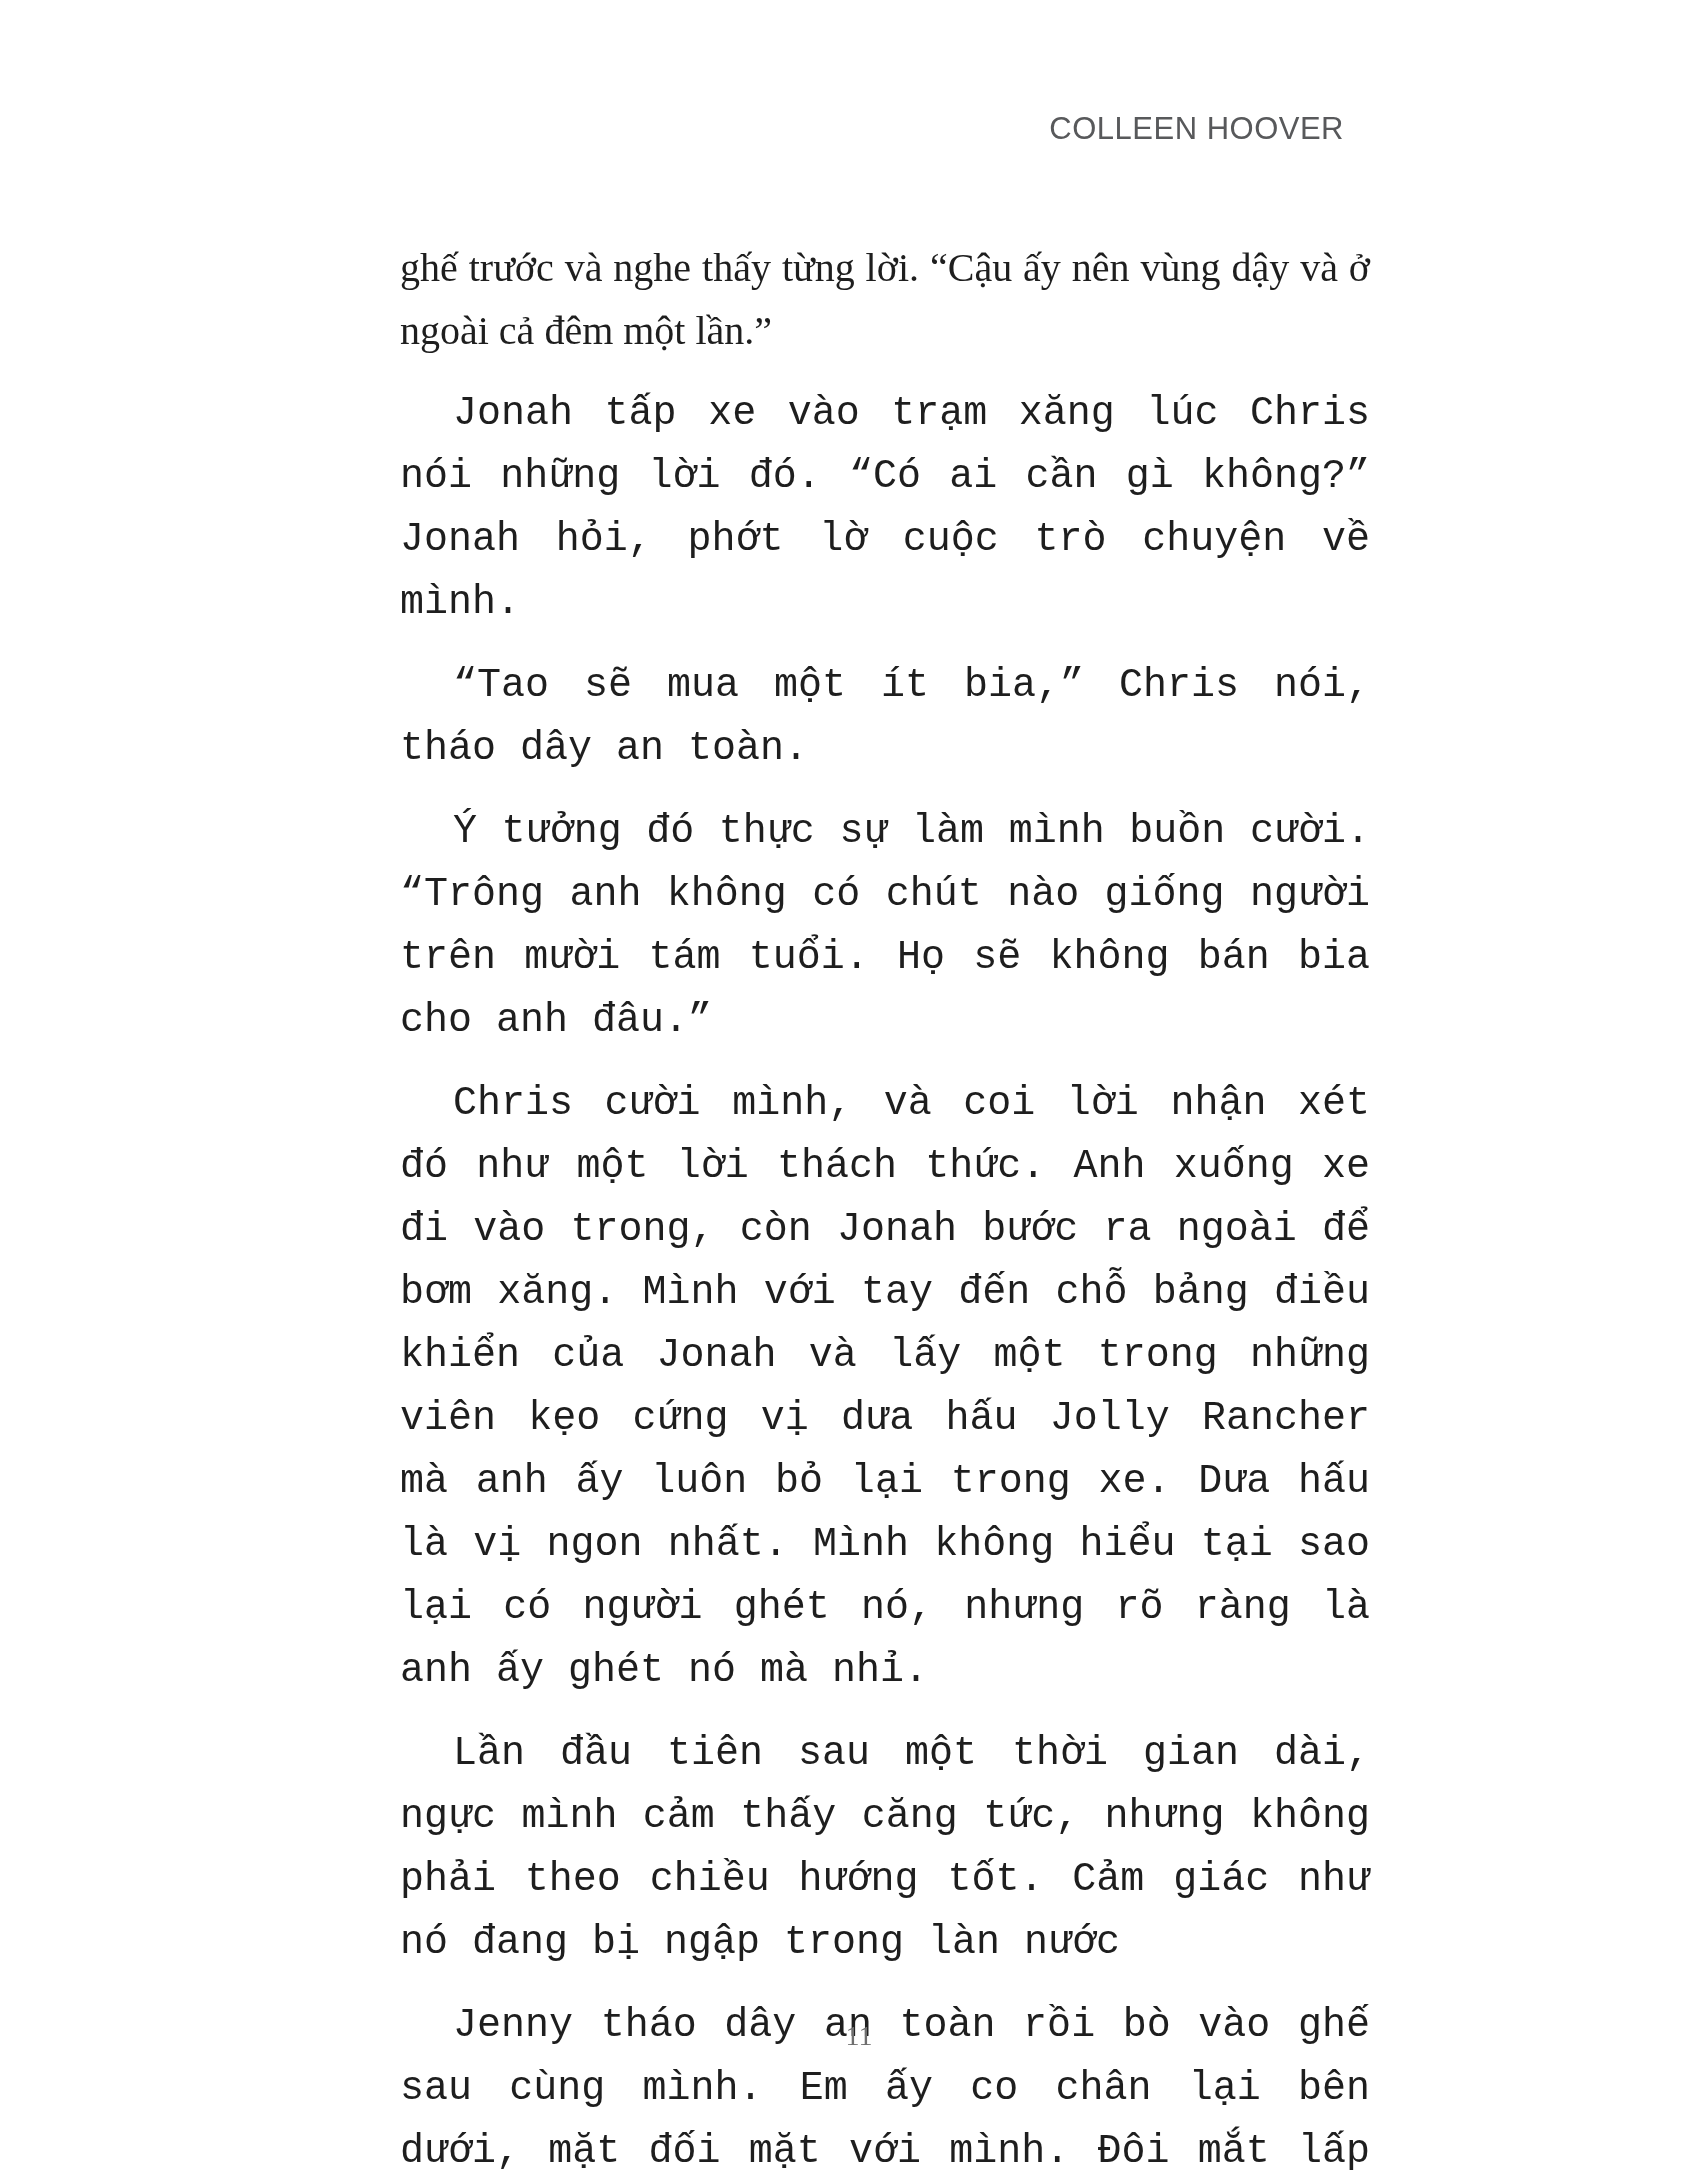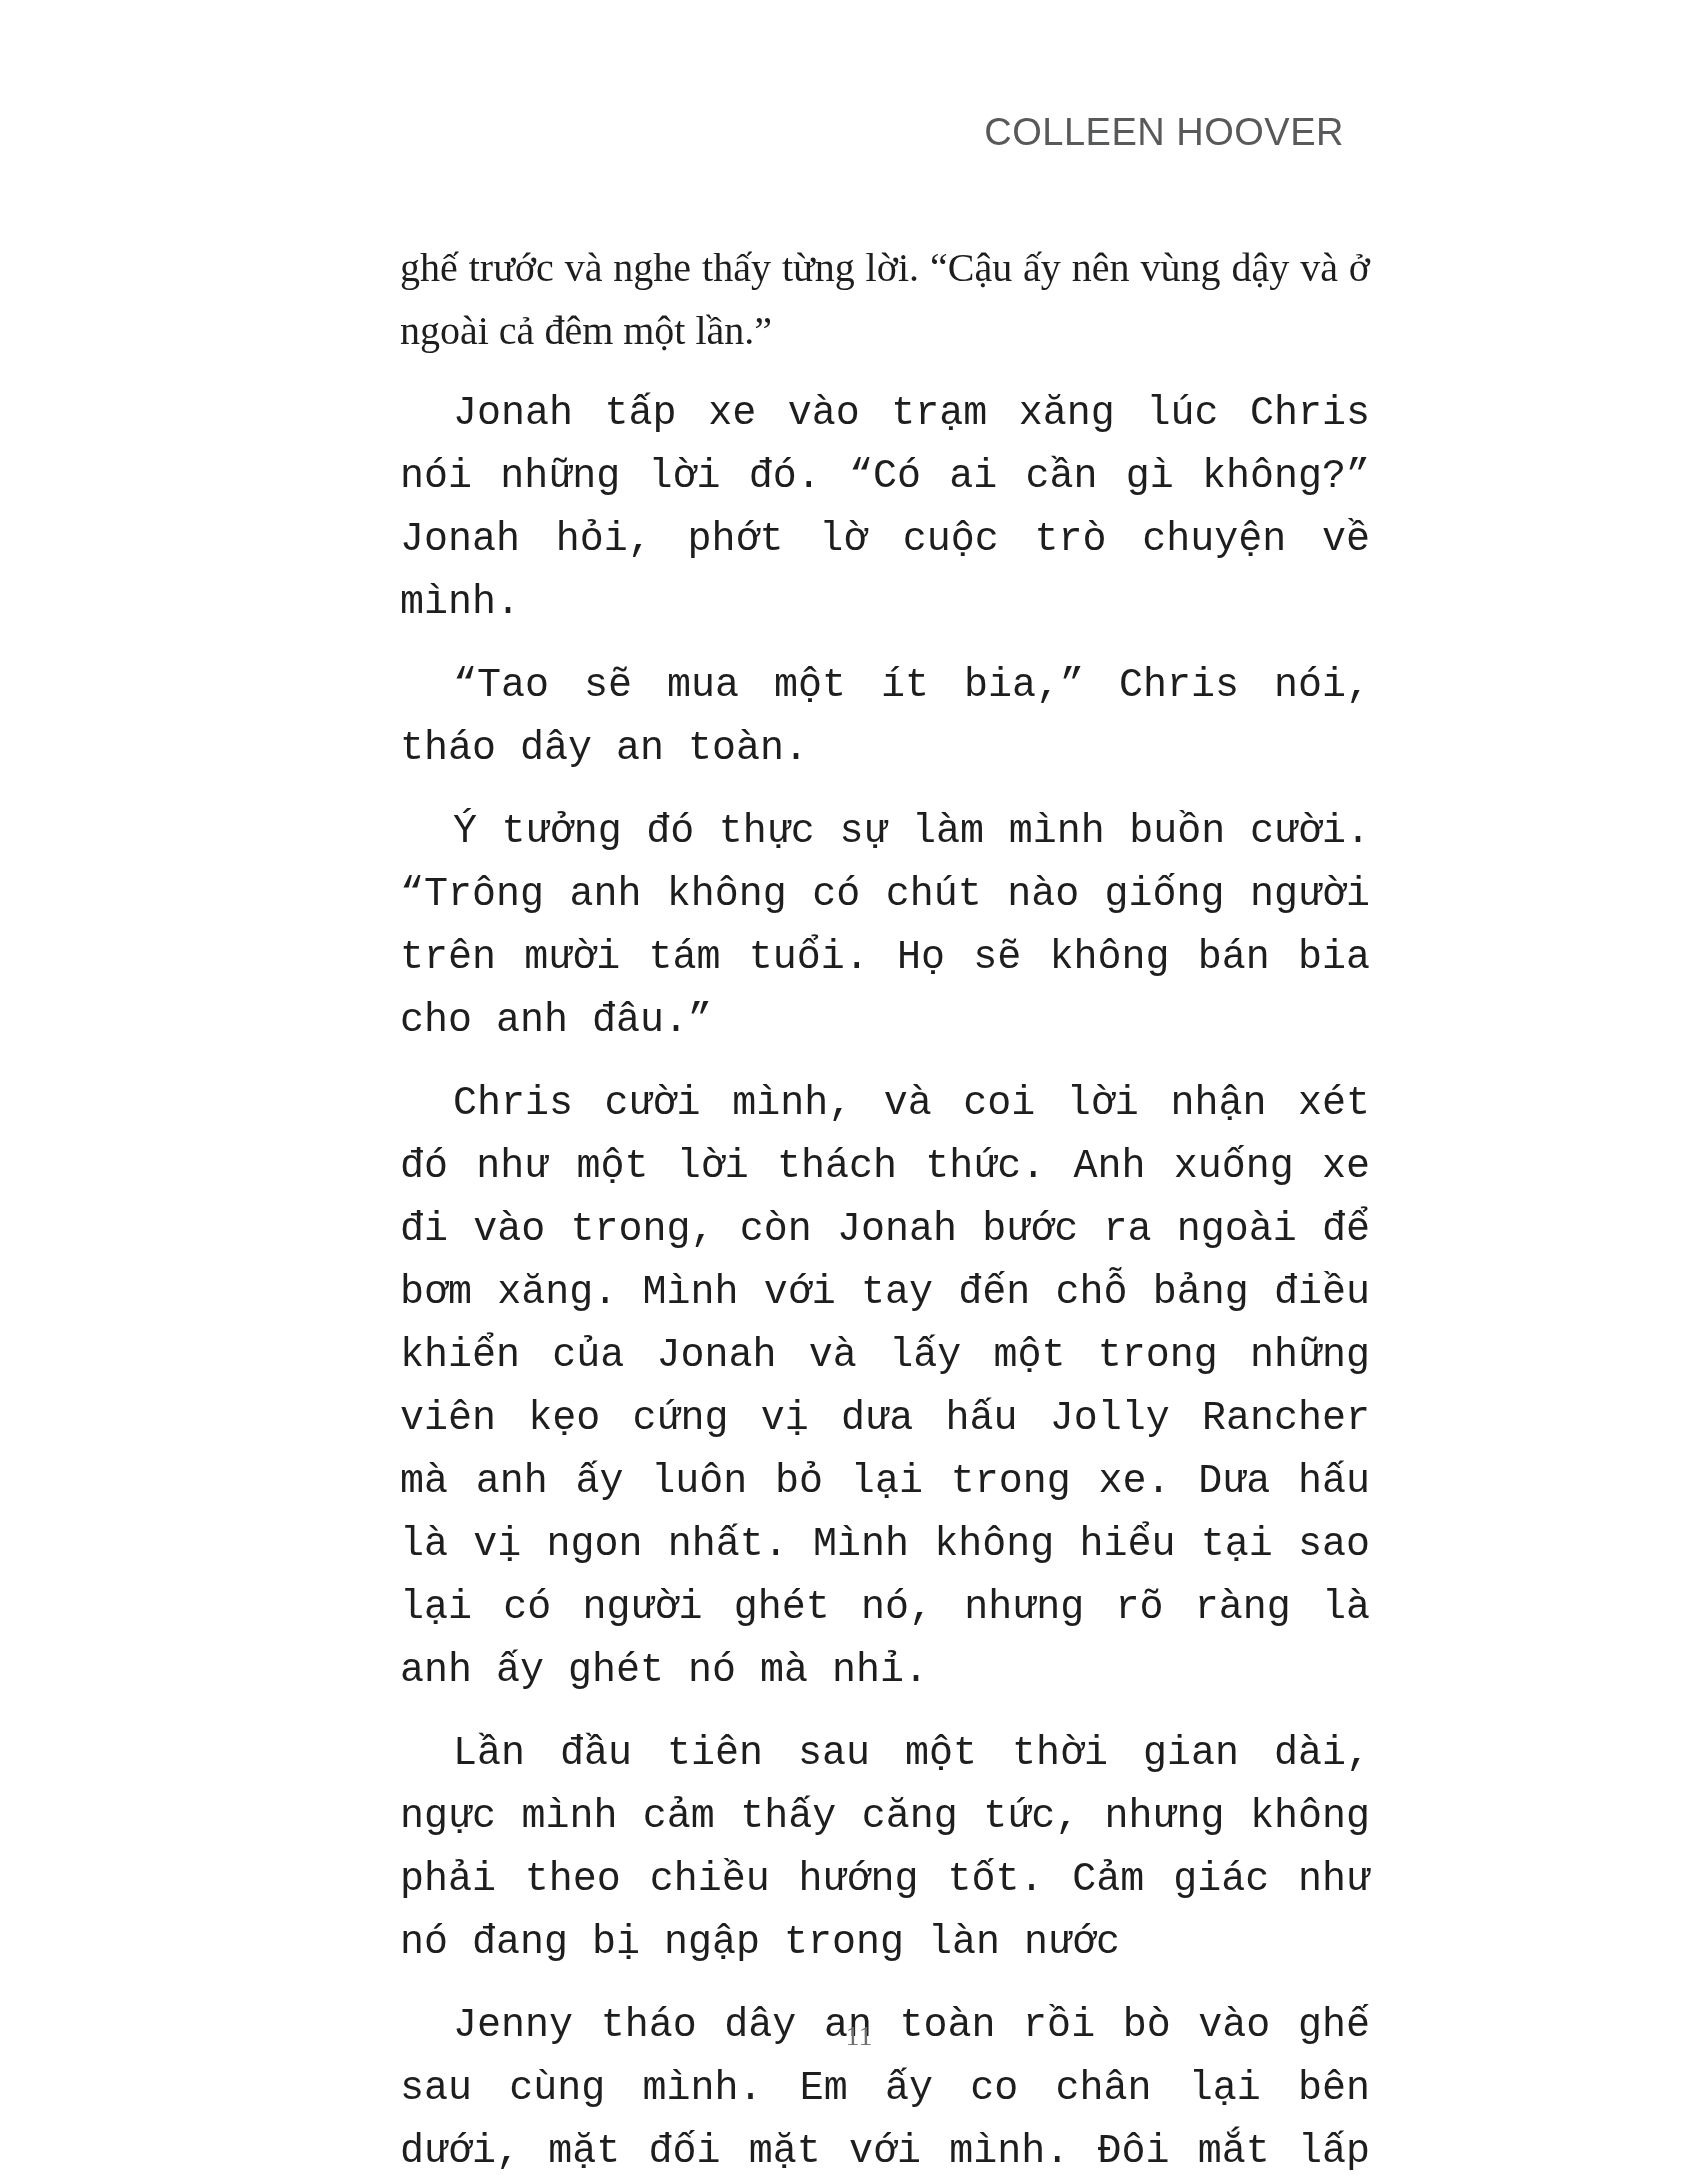--- a/index.html
+++ b/index.html
@@ -18,21 +18,21 @@
     overflow: hidden;
     font-family: "Liberation Serif", "DejaVu Serif", serif;
   }
   .running-head {
     position: absolute;
     top: 111px;
     left: 374px;
     width: 970px;
     text-align: right;
     font-family: "Liberation Sans", "DejaVu Sans", sans-serif;
-    font-size: 38px;
+    font-size: 31px;
     font-weight: 400;
     letter-spacing: 0.5px;
     color: var(--header-ink);
     text-transform: uppercase;
     white-space: nowrap;
   }
   .text-block {
     position: absolute;
     top: 236px;
     left: 374px;

